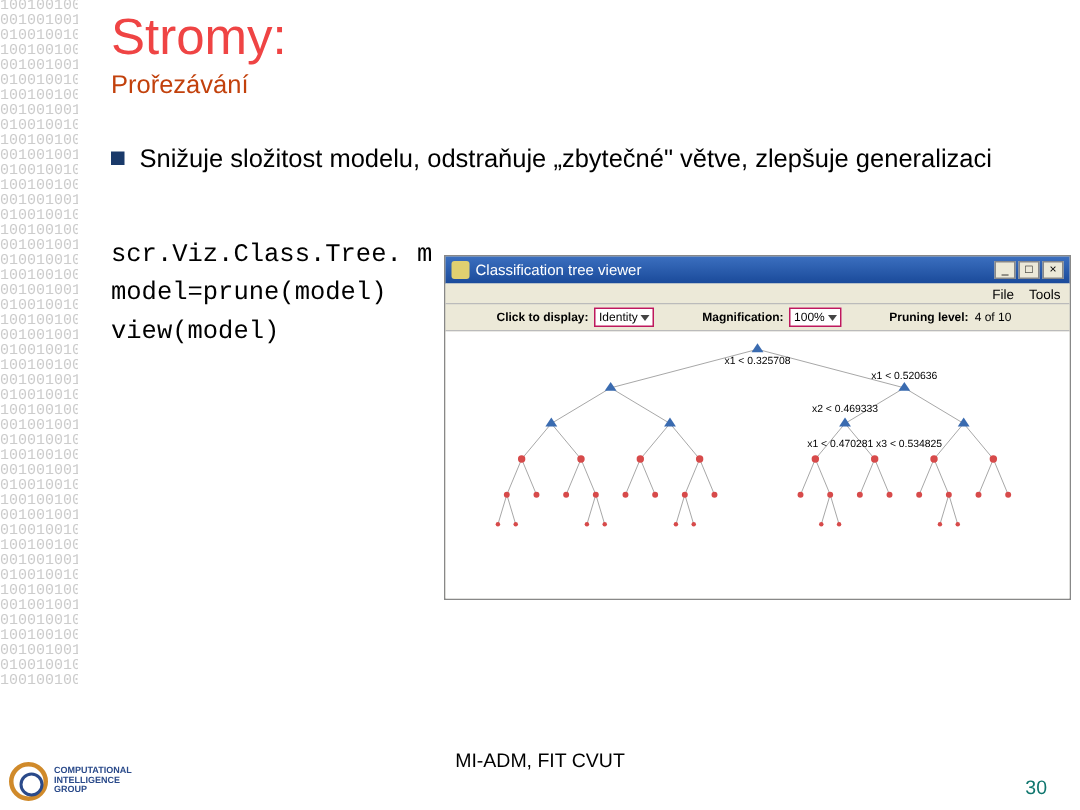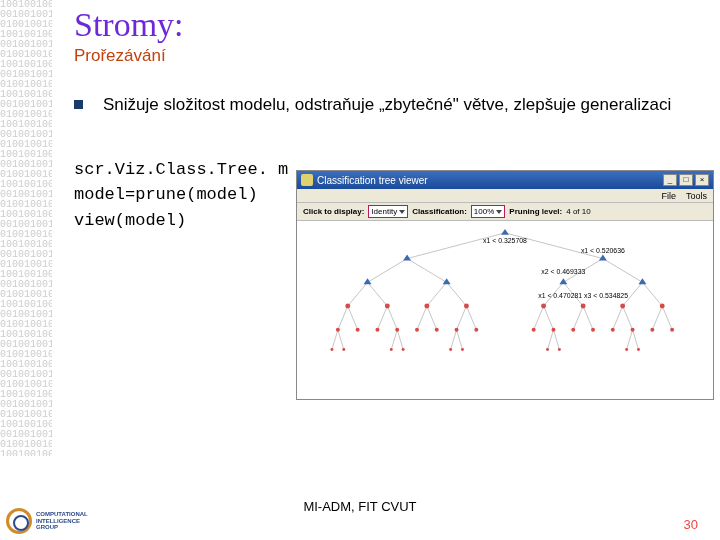--- a/index.html
+++ b/index.html
@@ -18,31 +18,30 @@
     color:#ccc;
     white-space:pre;
     overflow:hidden;
     letter-spacing:0;
   }
   .content {
     position:absolute; left:74px; top:6px; right:20px;
   }
   .title {
     font-size:34px; font-weight:400;
-    color:#6d28d9;
-    font-family:Liberation Serif, serif;
+    color:#ef4444;
   }
   .subtitle {
     font-size:17px; color:#c2410c;
     margin-top:2px;
   }
   .bullet-block {
     margin-top:28px;
     display:flex; align-items:flex-start;
-    gap:20px;
+    gap:10px;
   }
   .bullet-sq {
     width:9px; height:9px;
     background:#1a3a6a;
     flex-shrink:0;
     margin-top:6px;
   }
   .bullet-text {
     font-size:17px; color:#000;
     line-height:1.35;
@@ -96,21 +95,21 @@
   }
   .tv-toolbar {
     height:18px;
     display:flex; align-items:center;
     padding:0 6px;
     gap:4px;
     border-bottom:1px solid #bbb;
     background:#ece9d8;
     font-size:8px;
   }
-  .tv-toolbar .lbl { font-weight:bold; }
+  .tv-toolbar .lbl { font-weight:bold;margin-left:28px; }
   .tv-select {
     border:1px solid #be185d;
     background:#fff;
     padding:0 10px 0 2px;
     height:13px;
     font-size:8px;
     position:relative;
     display:flex; align-items:center;
   }
   .tv-select::after{
@@ -130,21 +129,21 @@
     position:absolute;
     left:0; right:0; bottom:26px;
     text-align:center;
     font-size:13px;
     color:#000;
   }
   .page-num {
     position:absolute;
     right:22px; bottom:8px;
     font-size:13px;
-    color:#ef4444;
+    color:#0f766e;
   }
   .logo {
     position:absolute;
     left:6px; bottom:6px;
     display:flex; align-items:center;
     gap:4px;
   }
   .logo-ring {
     width:26px; height:26px;
     border:3px solid #d08a2a;
@@ -251,21 +250,21 @@
   </div>
   <div class="tv-menu">
     <span>File</span>
     <span>Tools</span>
   </div>
   <div class="tv-toolbar">
     <span class="lbl">Click to display:</span>
     <div class="tv-select">
         <span>Identity</span>
       </div>
-    <span class="lbl">Classification:</span>
+    <span class="lbl">Magnification:</span>
     <div class="tv-select">
         <span>100%</span>
       </div>
     <span class="lbl">Pruning level:</span>
     <span>4 of 10</span>
   </div>
   <div class="tv-canvas">
     <svg viewBox="0 0 418 180">
       <g stroke="#888" stroke-width="0.5" fill="none">
         <line x1="209" y1="12" x2="110" y2="38"></line>

